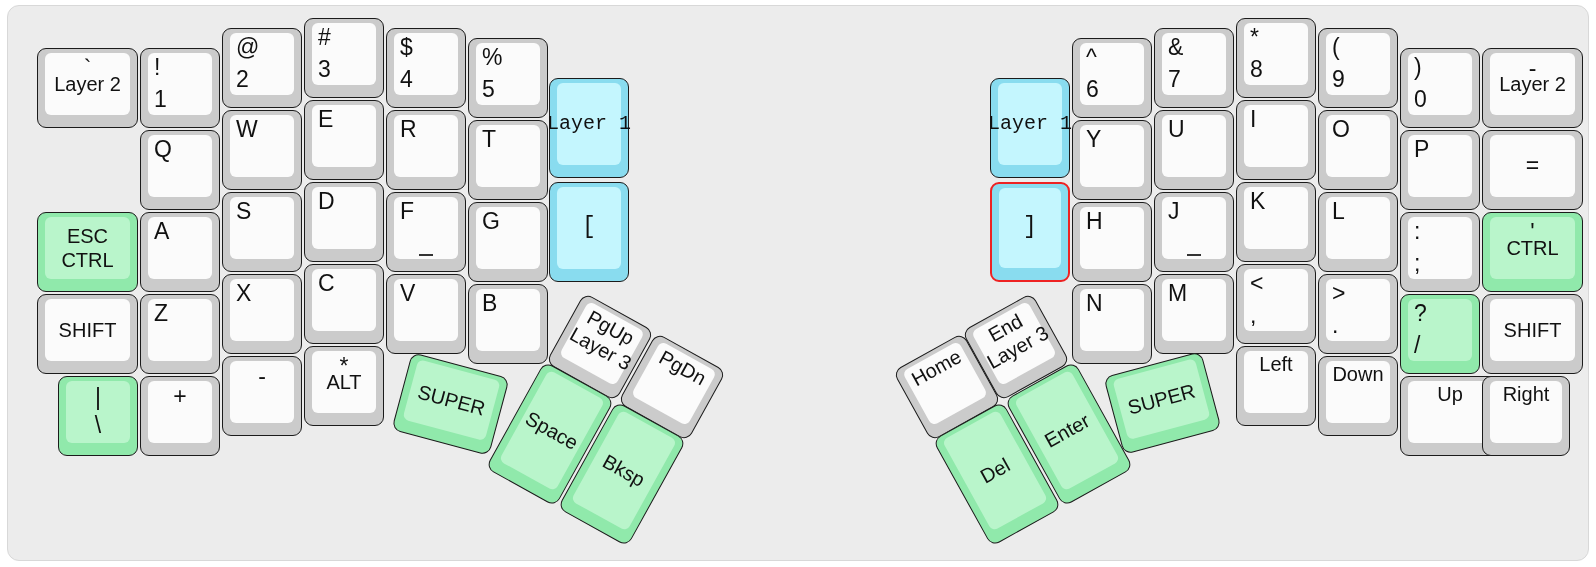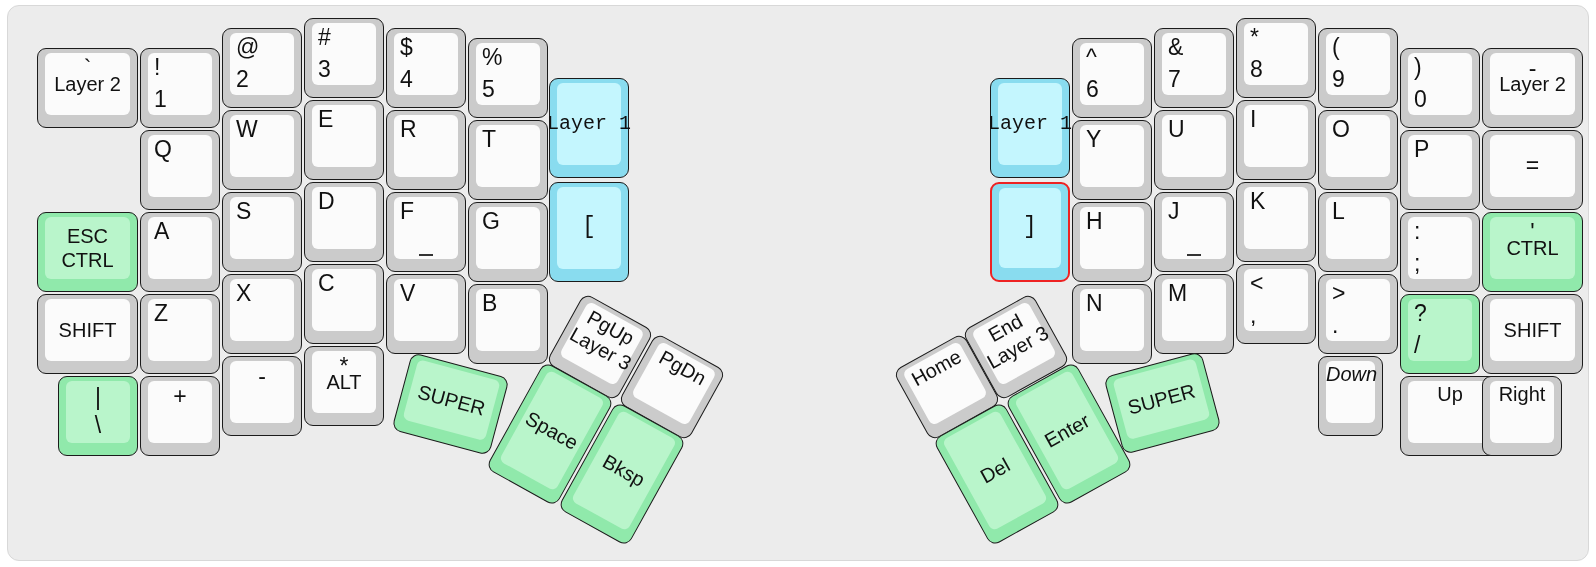--- a/index.html
+++ b/index.html
@@ -336,20 +336,27 @@
       <div class="cap">
         <span class="tl" style="font-size: 23px;">K</span>
       </div>
     </div>
     <div class="key gray" style="left: 1236px; top: 264px; width: 80px; height: 80px;">
       <div class="cap">
         <span class="tl" style="font-size: 23px;">&lt;</span>
         <span class="bl" style="font-size: 23px;">,</span>
       </div>
     </div>
+    <div class="key gray" style="left: 1236px; top: 346px; width: 80px; height: 80px;">
+      <div class="cap">
+        <div class="tc">
+          <span class="" style="font-size: 20px;">Left</span>
+        </div>
+      </div>
+    </div>
     <div class="key gray" style="left: 1318px; top: 28px; width: 80px; height: 80px;">
       <div class="cap">
         <span class="tl" style="font-size: 23px;">(</span>
         <span class="bl" style="font-size: 23px;">9</span>
       </div>
     </div>
     <div class="key gray" style="left: 1318px; top: 110px; width: 80px; height: 80px;">
       <div class="cap">
         <span class="tl" style="font-size: 23px;">O</span>
       </div>
@@ -358,21 +365,21 @@
       <div class="cap">
         <span class="tl" style="font-size: 23px;">L</span>
       </div>
     </div>
     <div class="key gray" style="left: 1318px; top: 274px; width: 80px; height: 80px;">
       <div class="cap">
         <span class="tl" style="font-size: 23px;">&gt;</span>
         <span class="bl" style="font-size: 23px;">.</span>
       </div>
     </div>
-    <div class="key gray" style="left: 1318px; top: 356px; width: 65px; height: 80px; font-style: italic;">
+    <div class="key gray" style="left: 1318px; top: 356px; width: 80px; height: 80px;">
       <div class="cap">
         <div class="tc">
           <span class="" style="font-size: 20px;">Down</span>
         </div>
       </div>
     </div>
     <div class="key gray" style="left: 1400px; top: 48px; width: 80px; height: 80px;">
       <div class="cap">
         <span class="tl" style="font-size: 23px;">)</span>
         <span class="bl" style="font-size: 23px;">0</span>
@@ -429,21 +436,21 @@
         </div>
       </div>
     </div>
     <div class="key gray" style="left: 1482px; top: 294px; width: 101px; height: 80px;">
       <div class="cap">
         <div class="mid">
           <span class="" style="font-size: 20px;">SHIFT</span>
         </div>
       </div>
     </div>
-    <div class="key gray" style="left: 1482px; top: 376px; width: 80px; height: 80px;">
+    <div class="key gray" style="left: 1482px; top: 376px; width: 88px; height: 80px;">
       <div class="cap">
         <div class="tc">
           <span class="" style="font-size: 20px;">Right</span>
         </div>
       </div>
     </div>
     <div class="key gray" style="left: 907px; top: 347px; width: 80px; height: 80px; transform: rotate(-29deg);">
       <div class="cap">
         <div class="tc">
           <span class="" style="font-size: 20px;">Home</span>

